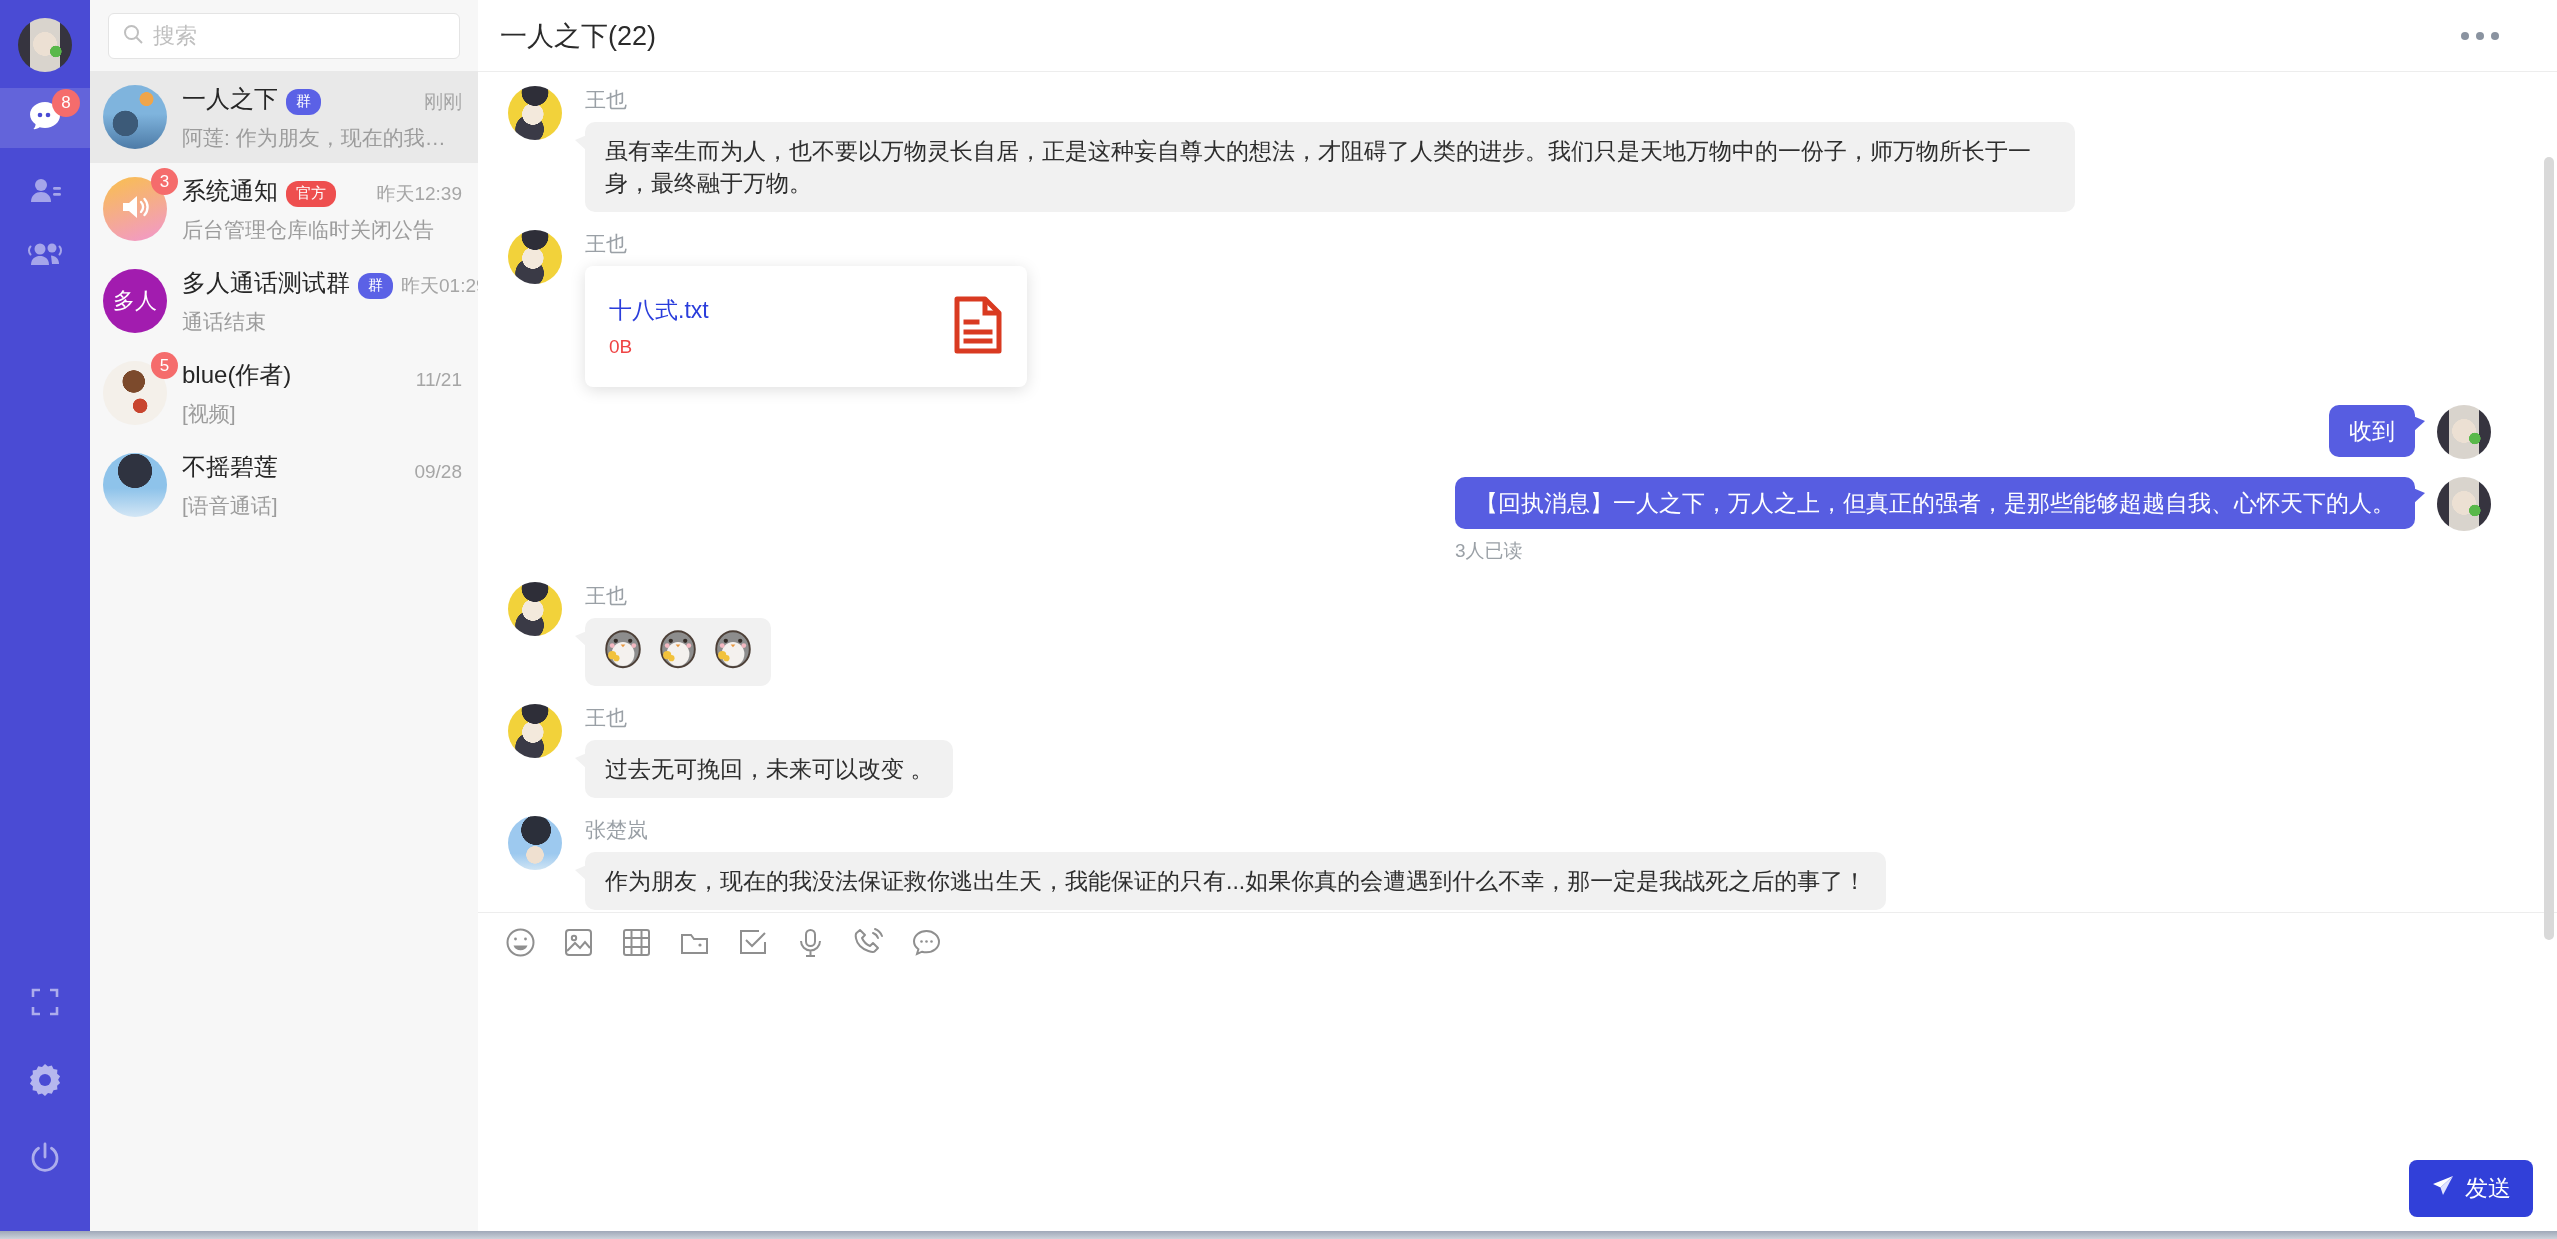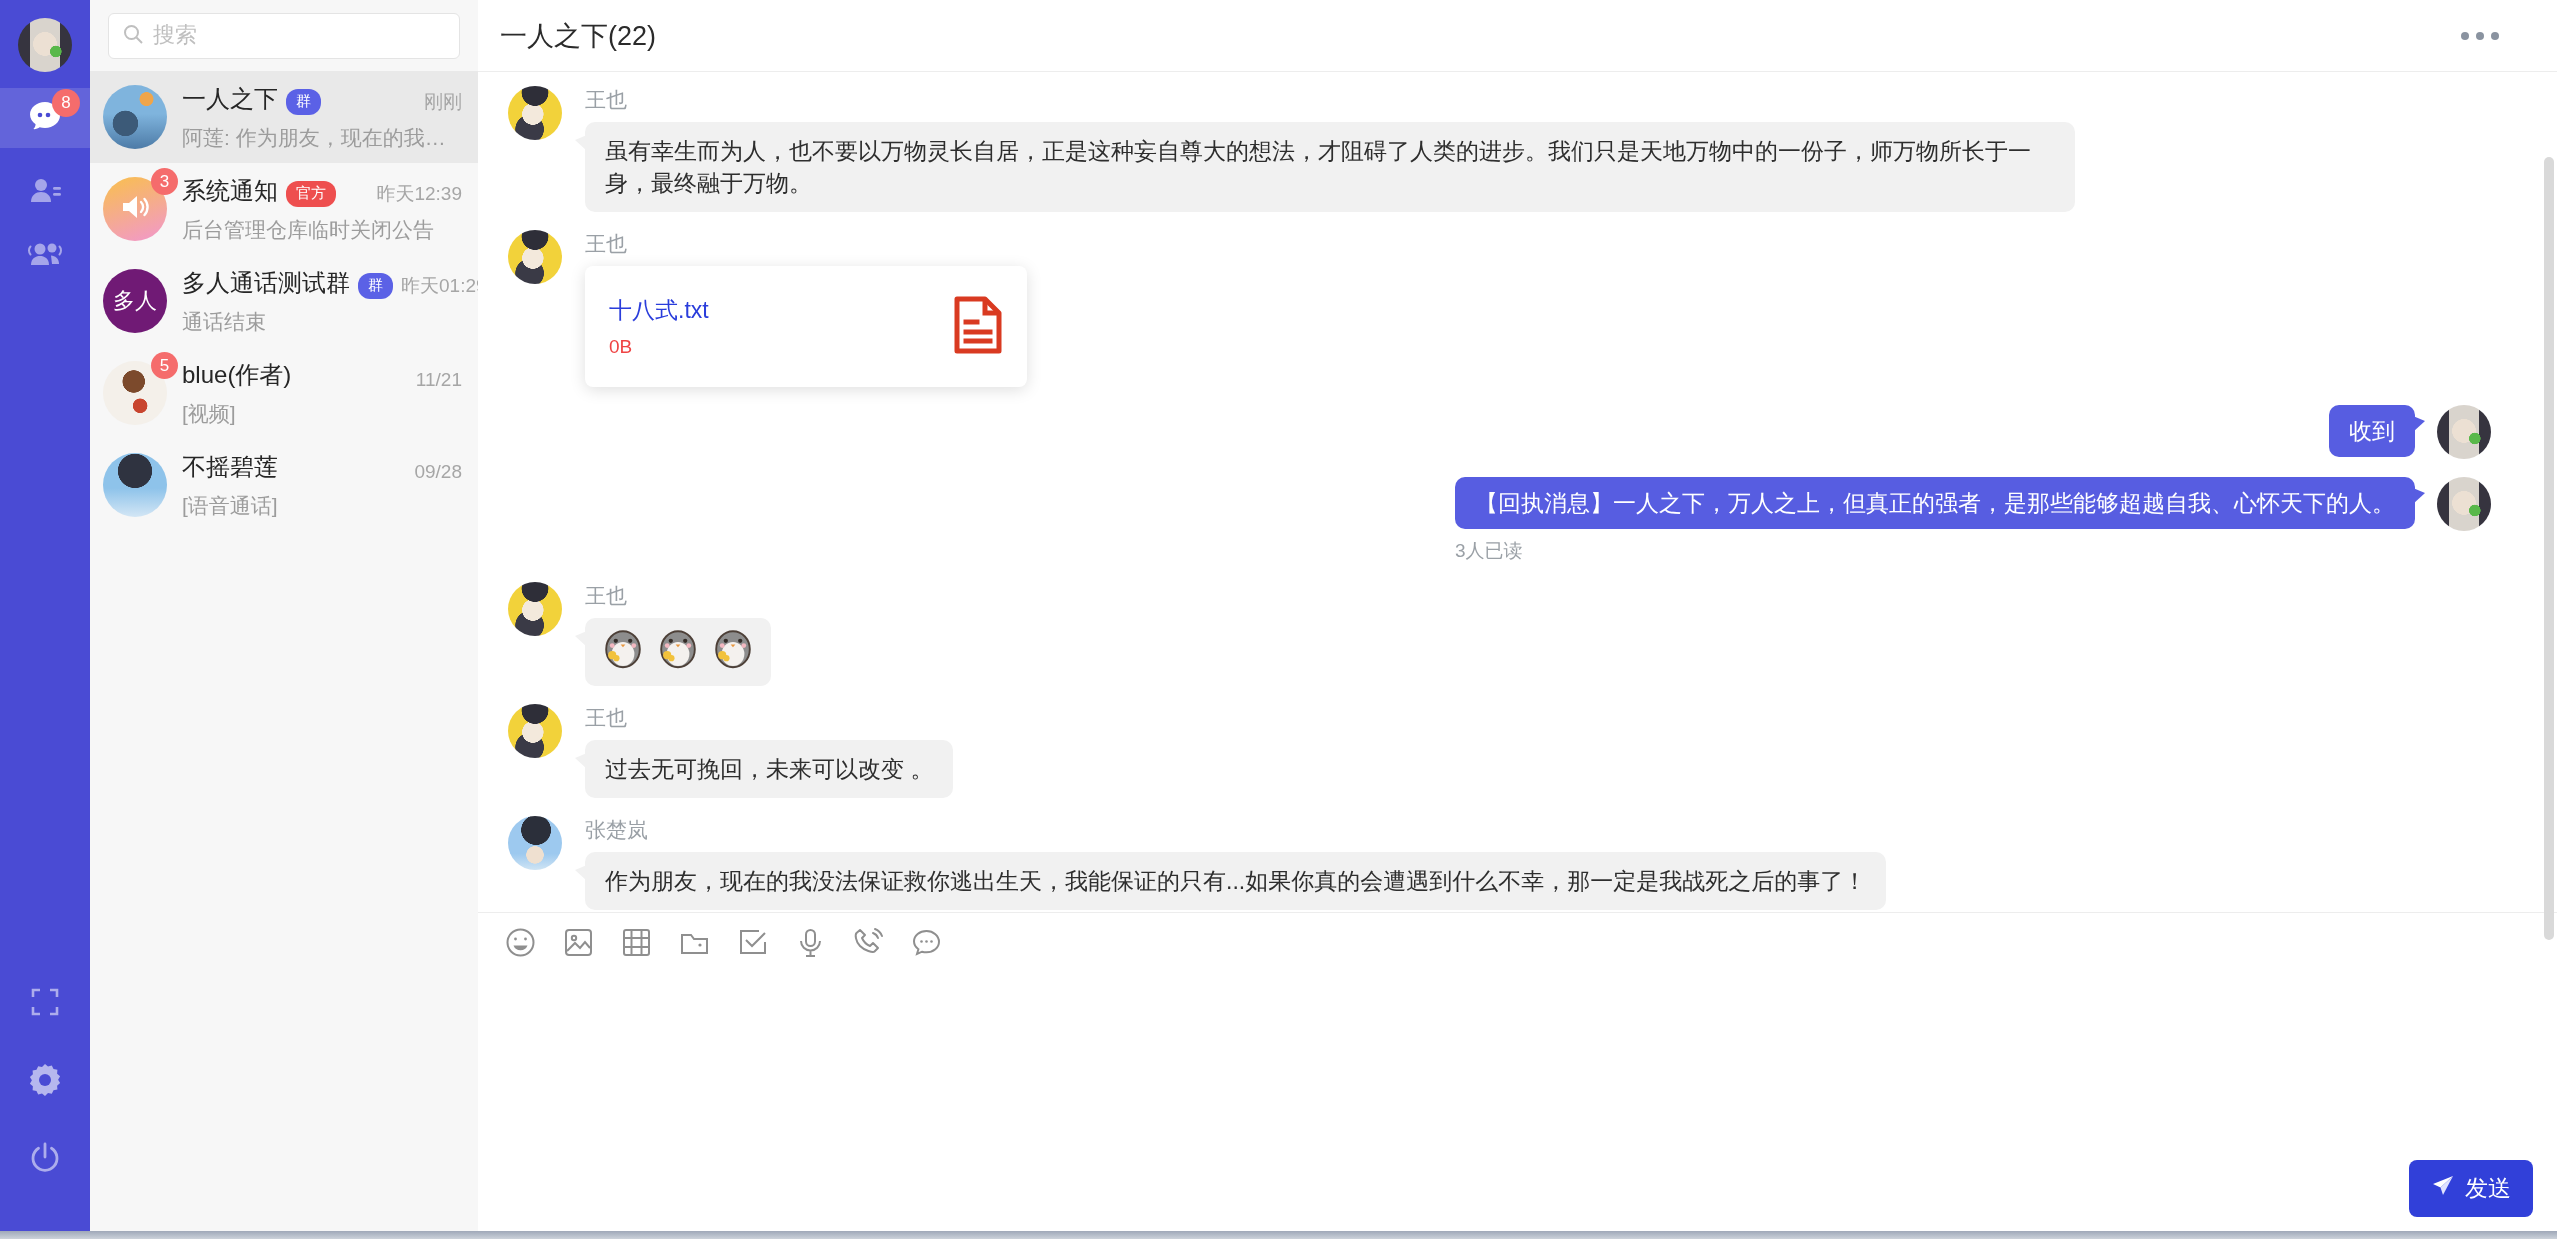--- a/index.html
+++ b/index.html
@@ -16,21 +16,21 @@
   .nav-badge { position:absolute; top:-10px; right:-16px; min-width:28px; height:28px; padding:0 6px;
     background:#f56c6c; border-radius:14px; color:#fff; font-size:17px; display:flex; align-items:center; justify-content:center; }
   .nav-item { margin-top:26px; width:38px; height:38px; display:flex; align-items:center; justify-content:center; cursor:pointer; }
   .nav-bottom { margin-top:auto; margin-bottom:60px; display:flex; flex-direction:column; align-items:center; gap:40px; }
 
   
   .sidebar { width:388px; background:#f7f7f7; display:flex; flex-direction:column; flex-shrink:0; }
   .search-wrap { margin:13px 18px 12px 18px; height:46px; background:#fff; border:1px solid #e4e4e4; border-radius:6px;
     display:flex; align-items:center; padding:0 13px; gap:9px; }
   .search-input { border:none; outline:none; background:transparent; flex:1; font-size:22px; color:#b91c1c;
-    font-family:Liberation Mono, monospace; }
+    font-family:Liberation Sans, sans-serif; }
   .search-input::placeholder { color:#bfbfbf; }
   .conv { height:92px; display:flex; align-items:center; padding:0 16px 0 13px; cursor:pointer; }
   .conv.selected { background:#e9e9e9; }
   .conv-avatar-wrap { position:relative; width:64px; height:64px; flex-shrink:0; }
   .conv-avatar { width:64px; height:64px; border-radius:50%; display:flex; align-items:center; justify-content:center; overflow:hidden; }
   .conv-unread { position:absolute; top:-9px; right:-11px; min-width:27px; height:27px; padding:0 7px;
     background:#f56c6c; border-radius:14px; color:#fff; font-size:17px; display:flex; align-items:center; justify-content:center; }
   .conv-main { flex:1; min-width:0; margin-left:15px; }
   .conv-top { display:flex; align-items:flex-end; }
   .conv-title { font-size:24px; color:#262626; white-space:nowrap; }
@@ -43,21 +43,21 @@
   .av-self { background:
     radial-gradient(circle at 70% 62%, #59b84a 0 11%, rgba(0,0,0,0) 12%),
     radial-gradient(circle at 50% 48%, #ece0d3 0 30%, rgba(0,0,0,0) 31%),
     linear-gradient(90deg,#36343f 0 22%, rgba(0,0,0,0) 22% 78%, #36343f 78%),
     #d9d4cd; }
   .av-group1 { background:
     radial-gradient(circle at 68% 22%, #f0a54a 0 10%, rgba(0,0,0,0) 11%),
     radial-gradient(circle at 35% 60%, #3c5a78 0 22%, rgba(0,0,0,0) 23%),
     linear-gradient(180deg,#7fb4dd 0 45%, #4d7ba7 100%); }
   .av-notice { background:linear-gradient(160deg,#f8bc59 10%, #f29bc1 90%); }
-  .av-duoren { background:#701a75; color:#fff; font-size:22px; }
+  .av-duoren { background:#a21caf; color:#fff; font-size:22px; }
   .av-blue { background:
     radial-gradient(circle at 58% 70%, #c8452f 0 12%, rgba(0,0,0,0) 13%),
     radial-gradient(circle at 48% 32%, #7c4a2c 0 20%, rgba(0,0,0,0) 21%),
     #f4f0ea; }
   .av-bilian { background:
     radial-gradient(circle at 50% 28%, #2f3340 0 30%, rgba(0,0,0,0) 31%),
     linear-gradient(180deg,#8ec3ea 0 55%, #d3e6f5 100%); }
   .av-wangye { background:
     radial-gradient(circle at 50% 12%, #2e2e38 0 24%, rgba(0,0,0,0) 25%),
     radial-gradient(circle at 46% 52%, #f3e9dc 0 26%, rgba(0,0,0,0) 27%),

